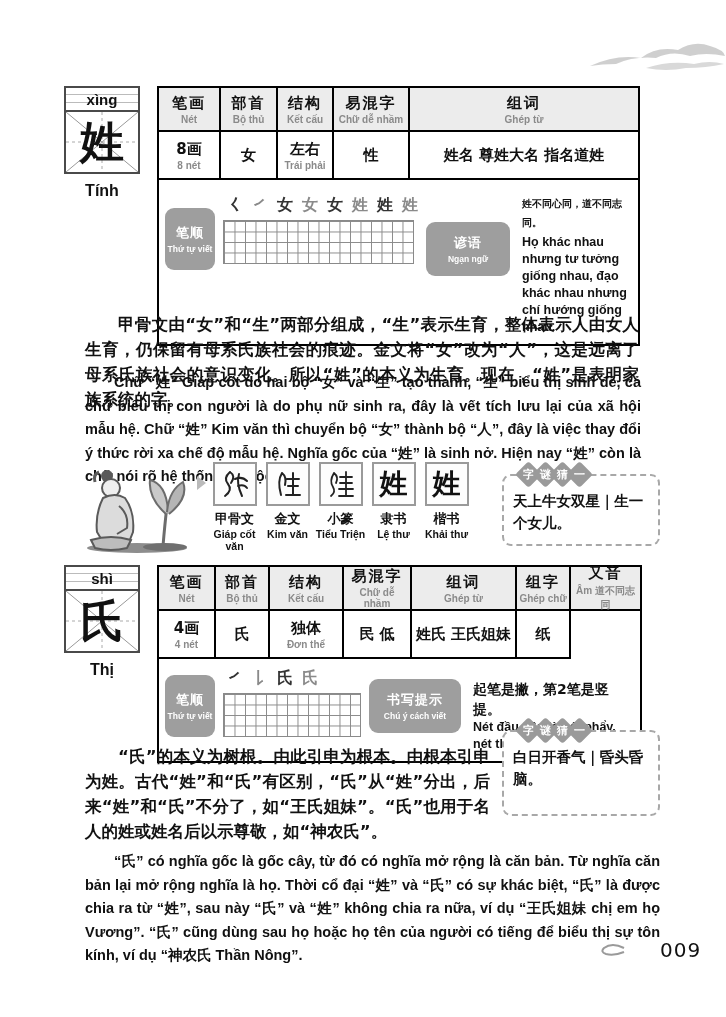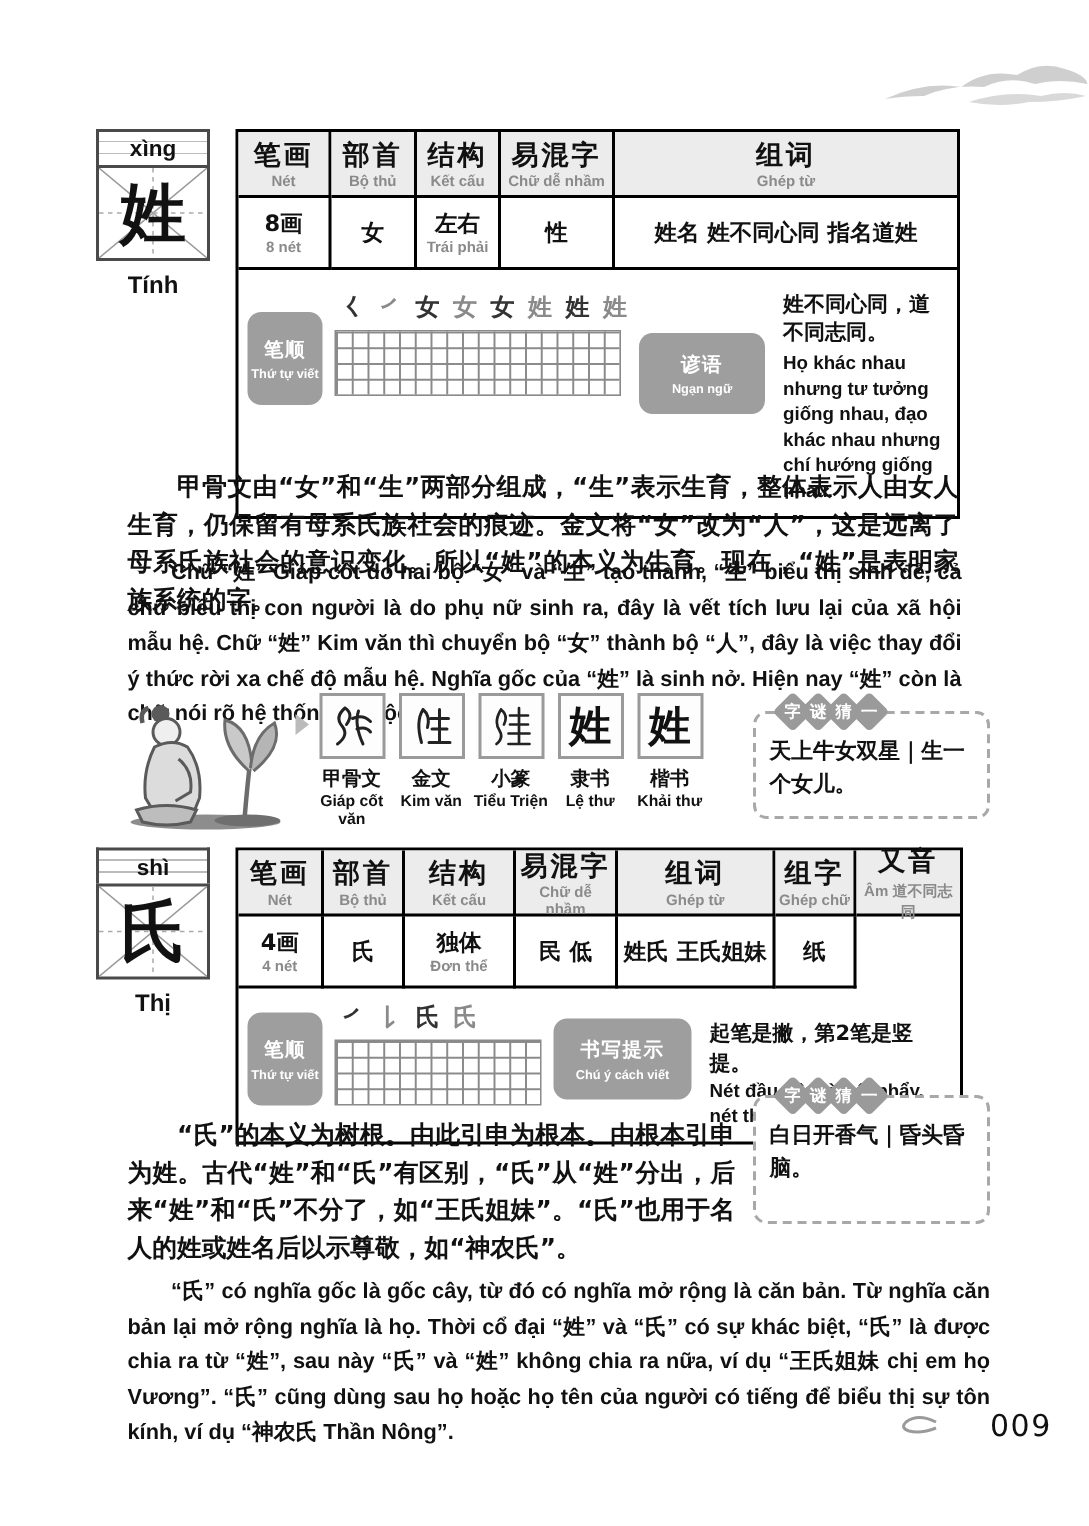--- a/index.html
+++ b/index.html
@@ -21,21 +21,21 @@
   .viet-reading{text-align:center;font-weight:bold;font-size:16px;margin-top:8px;width:76px;}
 
   
   .tbl{border:2px solid #000;background:#fff;flex:1;display:grid;}
   .tbl-x{grid-template-columns:62px 57px 56px 76px 1fr;}
   .tbl-s{grid-template-columns:57px 54px 74px 68px 105px 54px 1fr;}
   .cell{border-right:2px solid #000;border-bottom:2px solid #000;text-align:center;
         display:flex;flex-direction:column;align-items:center;justify-content:center;padding:2px 1px;}
   .cell.last{border-right:none;}
   .th{background:#ececec;}
-  .zh{font-weight:bold;font-size:18px;letter-spacing:2px;font-family:"DejaVu Sans",sans-serif;}
+  .zh{font-weight:bold;font-size:15px;letter-spacing:2px;font-family:"DejaVu Sans",sans-serif;}
   .vi{font-weight:bold;font-size:10px;color:#8a8a8a;margin-top:1px;}
   .val-zh{font-weight:bold;font-size:15px;font-family:"DejaVu Sans",sans-serif;}
   .hrow{height:38px;}
   .vrow{height:42px;}
   .bigcell{grid-column:1/-1;border-right:none;border-bottom:none;display:flex;
            align-items:flex-start;padding:14px 6px 8px 6px;gap:8px;}
 
   
   .badge{background:#9e9e9e;color:#fff;border-radius:9px;text-align:center;font-weight:bold;
          display:flex;flex-direction:column;align-items:center;justify-content:center;}
@@ -51,21 +51,21 @@
   .stroke-steps span:nth-child(even){color:#8a8a8a;}
   .pgrid{border:1px solid #8a8a8a;
     background-image:linear-gradient(#8a8a8a 1px,transparent 1px),
                      linear-gradient(90deg,#8a8a8a 1px,transparent 1px);
     background-size:10.5px 10.5px;}
   .pgrid-x{width:189px;height:42px;}
   .pgrid-s{width:136px;height:42px;}
 
   
   .prov{margin-left:4px;flex:1;}
-  .prov .p-zh{font-weight:bold;font-size:14px;line-height:19px;font-family:"DejaVu Sans",sans-serif;}
+  .prov .p-zh{font-weight:bold;font-size:10px;line-height:19px;font-family:"DejaVu Sans",sans-serif;}
   .prov .p-vi{font-weight:bold;font-size:12.5px;line-height:17px;margin-top:2px;}
 
   
   .para-zh{position:absolute;left:85px;width:554px;font-family:"DejaVu Sans",sans-serif;
     font-weight:600;font-size:16.5px;line-height:25px;text-align:justify;text-indent:2em;margin-top:18px;}
   .para-vi{position:absolute;left:85px;width:556px;font-weight:bold;font-size:14.5px;
     line-height:23.5px;text-align:justify;text-indent:2em;}
 
   
   .evo{position:absolute;top:462px;left:85px;width:575px;height:100px;display:flex;align-items:flex-start;}
@@ -168,21 +168,21 @@
         <span class="val-zh">女</span>
       </div>
       <div class="cell vrow">
         <span class="val-zh">左右</span>
         <span class="vi">Trái phải</span>
       </div>
       <div class="cell vrow">
         <span class="val-zh">性</span>
       </div>
       <div class="cell vrow last">
-        <span class="val-zh">姓名 姓不同心同 指名道姓</span>
+        <span class="val-zh">姓名 尊姓大名 指名道姓</span>
       </div>
 
       <div class="bigcell">
         <div class="badge badge-sm">
           <span class="b-zh">笔顺</span>
           <span class="b-vi">Thứ tự viết</span>
         </div>
         <div class="stroke-wrap">
           <div class="stroke-steps">
             <span>㇛</span>

